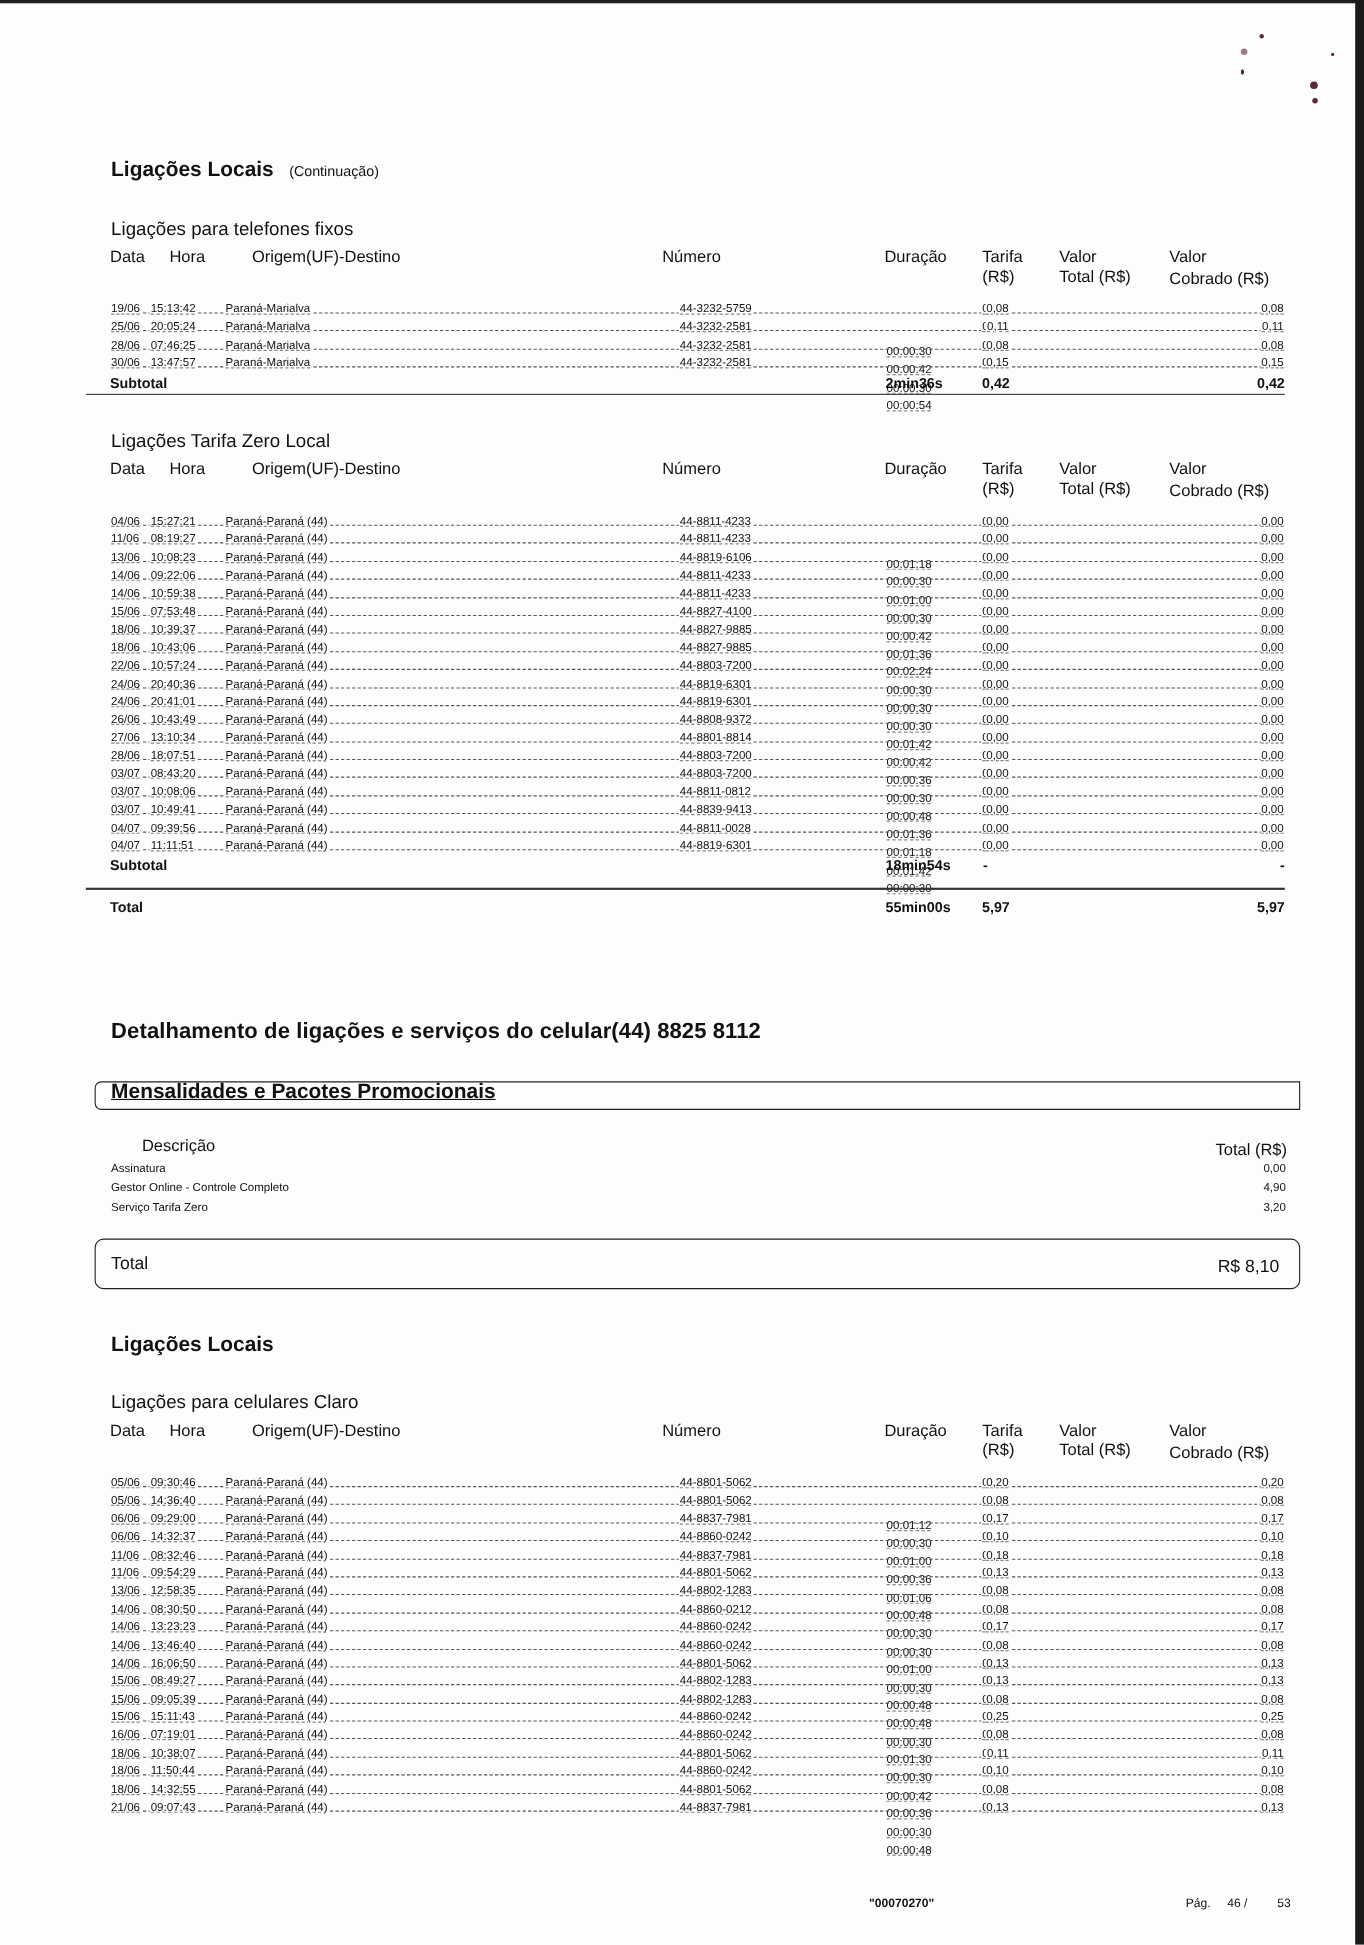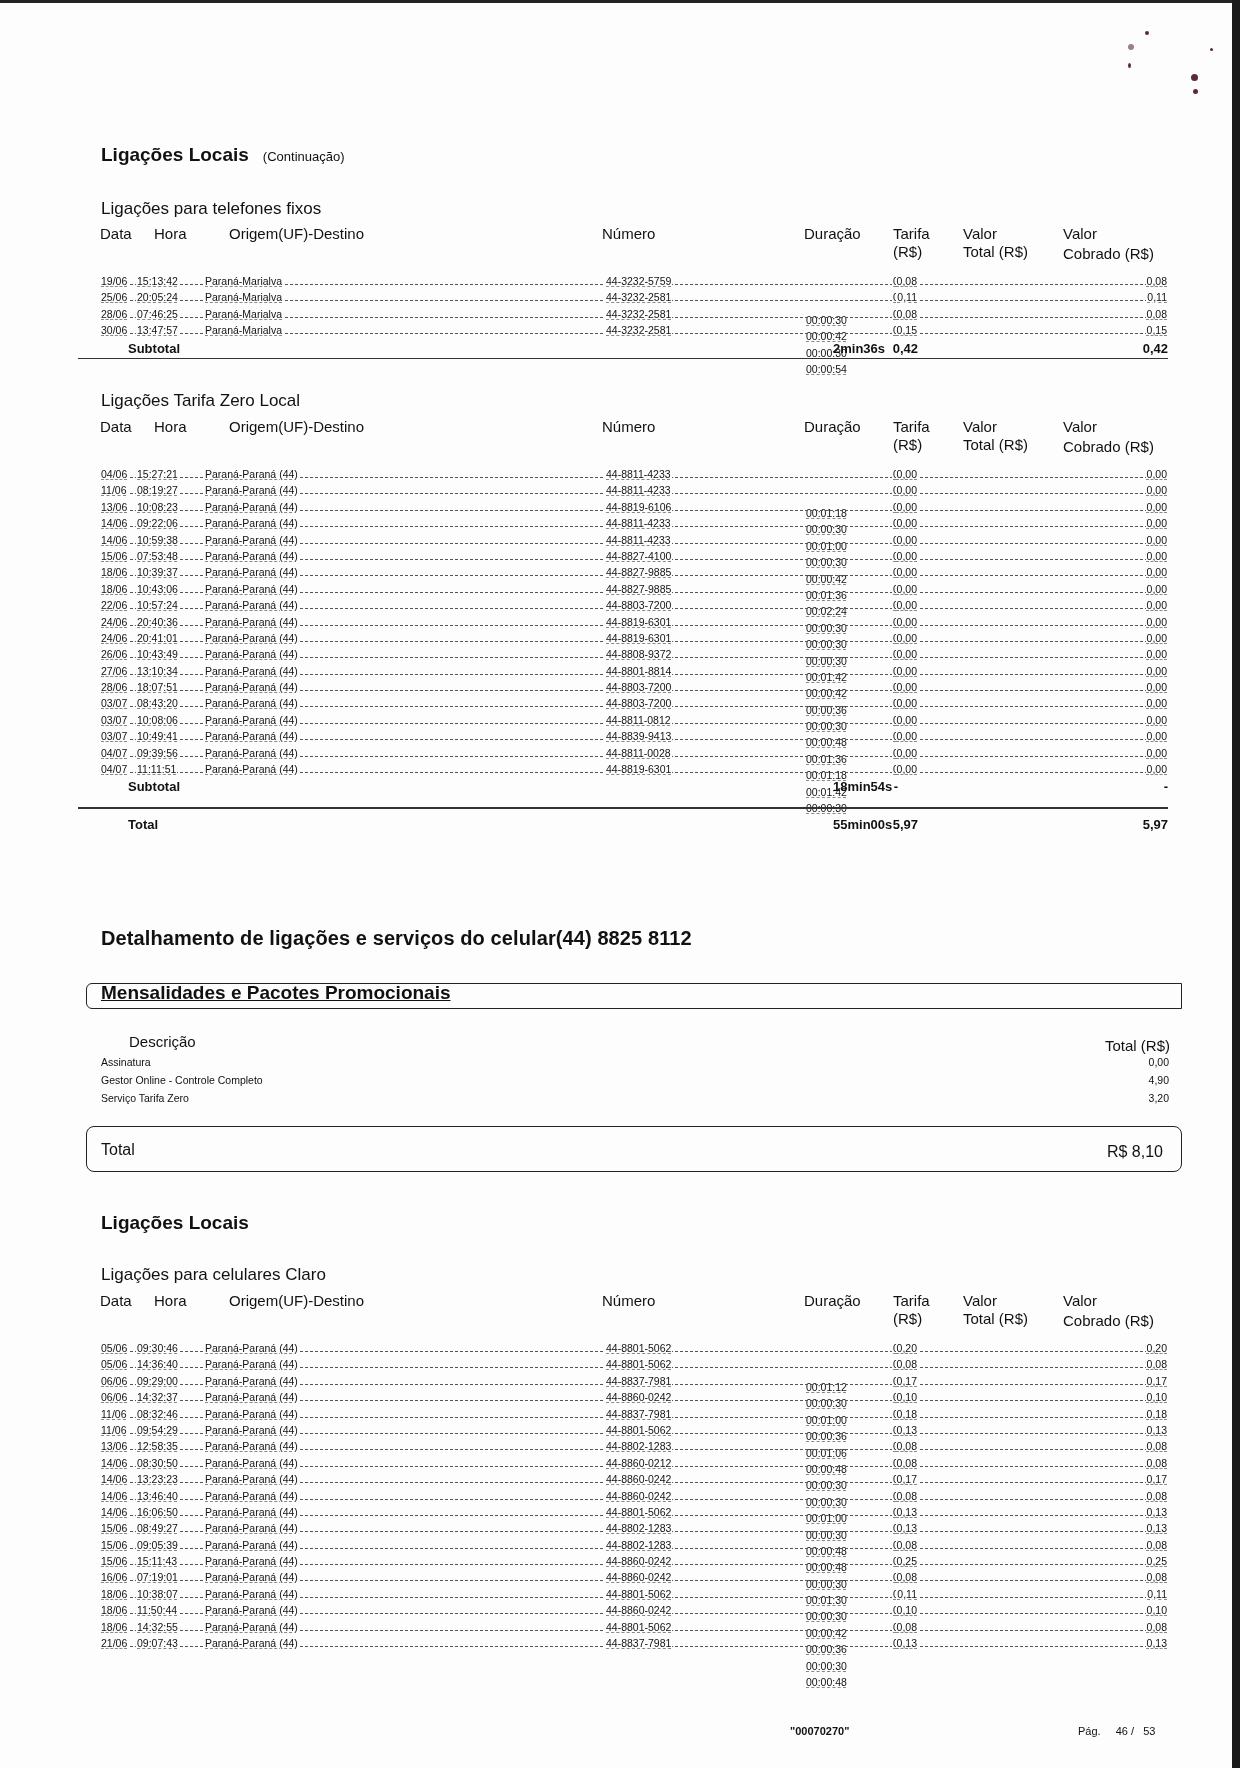--- a/index.html
+++ b/index.html
@@ -10,23 +10,23 @@
   .h2 { position:absolute; left:101px; font-size:19px; font-weight:bold;margin-top:16px; }
   .h2 small { font-size:13px; font-weight:normal; margin-left:14px; }
   .h3 { position:absolute; left:101px; font-size:17px;margin-top:21px; }
   .tbl { position:absolute; left:100px; width:1068px; }
   .thead { position:relative; height:48px; font-size:15px; }
   .thead span { position:absolute; top:0; line-height:18px; }
   .row { position:relative; height:16.4px; font-size:10.5px; line-height:16px; }
   .row .dots { position:absolute; left:0; right:0; top:11px; border-bottom:1px dashed #555; }
   .row span { position:absolute; top:0; background:#fdfdfd; padding:0 1px; text-decoration:underline; text-decoration-style:dashed; text-decoration-color:#888; }
   .c-data { left:0; } .c-hora { left:36px; } .c-orig { left:104px; }
-  .c-num { left:505px;text-align:right; } .c-dur { left:705px;margin-top:39px; } .c-tar { left:792px; }
+  .c-num { left:517px;text-align:right; } .c-dur { left:705px;margin-top:39px; } .c-tar { left:792px; }
   .c-vt { right:250px; } .c-vc { right:0; }
-  .sub { position:relative; height:20px; font-size:13px; font-weight:bold; line-height:20px;margin-left:28px; }
+  .sub { position:relative; height:20px; font-size:13px; font-weight:bold; line-height:20px; }
   .sub span { position:absolute; top:0; }
   .rule { position:absolute; left:78px; width:1090px; border-top:2px solid #333; }
   .box-title { position:absolute; left:86px; top:983px; width:1094px; height:24px;
                border:1.5px solid #222; border-radius:6px 0 0 6px; }
   .box-title span { position:absolute; left:14px; top:-2px; font-size:19px; font-weight:bold; text-decoration:underline; }
   .box-total { position:absolute; left:86px; top:1126px; width:1094px; height:44px;
                border:1.5px solid #222; border-radius:8px; }
   .desc-head { position:absolute; left:101px; top:1033px; font-size:15px;margin-left:28px; }
   .desc-total-head { position:absolute; right:70px; top:1037px; font-size:15px; }
   .desc-row { position:absolute; left:101px; width:1068px; font-size:10.5px; height:18px; }
@@ -611,15 +611,15 @@
           <span class="c-vt">0,13</span>
           <span class="c-vc">0,13</span>
         </div>
       </div>
   </div>
 
   <div class="footer-code">"00070270"</div>
   <div class="footer-pag">
     <span>Pág.</span>
     <span style="margin-left:12px">46 /</span>
-    <span style="margin-left:6px">53</span>
+    <span style="margin-left:24px">53</span>
   </div>
 </div>
 
 </body></html>

